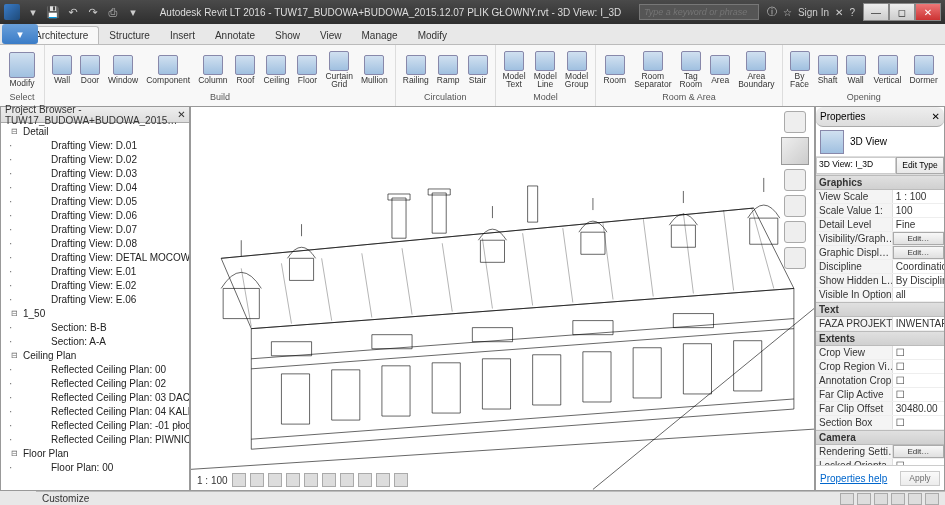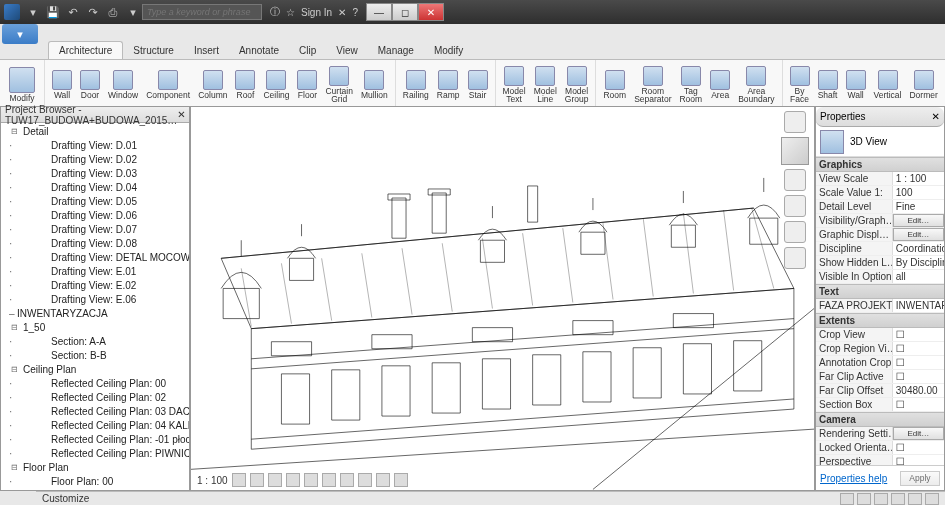--- a/index.html
+++ b/index.html
@@ -11,21 +11,21 @@
 .titlebar .qat { display:flex; gap:2px; align-items:center; }
 .titlebar .qat .ic { width:18px; height:18px; display:flex; align-items:center; justify-content:center; color:#ccc; font-size:11px; }
 .titlebar .title { flex:1; text-align:center; font-size:10px; color:#ddd; overflow:hidden; white-space:nowrap; }
 .titlebar .search { width:120px; height:16px; background:#555; border:1px solid #777; color:#aaa; padding:0 4px; font-style:italic; font-size:9px; }
 .titlebar .right { display:flex; gap:6px; align-items:center; color:#ccc; margin-left:8px; }
 .titlebar .winbtns { display:flex; margin-left:8px; }
 .titlebar .winbtns div { width:26px; height:18px; background:linear-gradient(#eee,#ccc); border:1px solid #888; display:flex; align-items:center; justify-content:center; font-size:10px; color:#333; }
 .titlebar .winbtns .close { background:linear-gradient(#e77,#c33); color:#fff; }
 
 
-.tabs { height:36px; background:#e8e8e8; display:flex; align-items:flex-end; padding-left:48px; border-bottom:1px solid #bbb; }
+.tabs { height:21px; background:#e8e8e8; display:flex; align-items:flex-end; padding-left:24px; border-bottom:1px solid #bbb; }
 .tabs .tab { padding:3px 10px; font-size:10px; color:#333; cursor:pointer; }
 .tabs .tab.active { background:#f8f8f8; border:1px solid #bbb; border-bottom:none; border-radius:3px 3px 0 0; }
 .filebtn { position:absolute; left:2px; top:24px; width:36px; height:20px; background:linear-gradient(#6aa0da,#3a7cc7); color:#fff; display:flex; align-items:center; justify-content:center; border-radius:3px; font-size:11px; }
 
 
 .ribbon { height:62px; background:#f8f8f8; border-bottom:1px solid #bbb; display:flex; }
 .rgroup { border-right:1px solid #ddd; display:flex; flex-direction:column; padding:2px 4px; }
 .rgroup .items { flex:1; display:flex; align-items:center; gap:2px; }
 .rgroup .glabel { text-align:center; font-size:9px; color:#555; height:12px; }
 .rbtn { display:flex; flex-direction:column; align-items:center; justify-content:center; padding:1px 3px; cursor:pointer; min-width:24px; }
@@ -92,20 +92,23 @@
 <div class="titlebar">
   <div class="logo"></div>
   <div class="qat">
     <div class="ic">▾</div>
     <div class="ic">💾</div>
     <div class="ic">↶</div>
     <div class="ic">↷</div>
     <div class="ic">⎙</div>
     <div class="ic">▾</div>
   </div>
+  <div class="title">
+    <span>Autodesk Revit LT 2016 -</span> <span>TUW17_BUDOWA+BUDOWA_2015.12.07 PLIK GŁÓWNY.rvt - 3D View: I_3D</span>
+  </div>
   <input class="search" placeholder="Type a keyword or phrase" style="">
   <div class="right">
     <span>ⓘ</span>
     <span>☆</span>
     <span>Sign In</span>
     <span>✕</span>
     <span>?</span>
   </div>
   <div class="winbtns">
     <div>—</div>
@@ -114,21 +117,21 @@
   </div>
 </div>
 
 <div class="filebtn">▾</div>
 
 <div class="tabs" id="tabs">
     <div class="tab active">Architecture</div>
     <div class="tab">Structure</div>
     <div class="tab">Insert</div>
     <div class="tab">Annotate</div>
-    <div class="tab">Clip</div>
+    <div class="tab">Show</div>
     <div class="tab">View</div>
     <div class="tab">Manage</div>
     <div class="tab">Modify</div>
   </div>
 
 <div class="ribbon" id="ribbon">
     <div class="rgroup">
       <div class="items">
         <div class="rbtn large">
           <div class="ric"></div>
@@ -282,24 +285,23 @@
         <div class="tnode l3 leaf">Drafting View: D.03</div>
         <div class="tnode l3 leaf">Drafting View: D.04</div>
         <div class="tnode l3 leaf">Drafting View: D.05</div>
         <div class="tnode l3 leaf">Drafting View: D.06</div>
         <div class="tnode l3 leaf">Drafting View: D.07</div>
         <div class="tnode l3 leaf">Drafting View: D.08</div>
         <div class="tnode l3 leaf">Drafting View: DETAL MOCOWANIA B</div>
         <div class="tnode l3 leaf">Drafting View: E.01</div>
         <div class="tnode l3 leaf">Drafting View: E.02</div>
         <div class="tnode l3 leaf">Drafting View: E.06</div>
-        <div class="tnode l0">INWENTARYZACJA</div>
         <div class="tnode l1">1_50</div>
+        <div class="tnode l3 leaf">Section: B-B</div>
         <div class="tnode l3 leaf">Section: A-A</div>
-        <div class="tnode l3 leaf">Section: B-B</div>
         <div class="tnode l1">Ceiling Plan</div>
         <div class="tnode l3 leaf">Reflected Ceiling Plan: 00</div>
         <div class="tnode l3 leaf">Reflected Ceiling Plan: 02</div>
         <div class="tnode l3 leaf">Reflected Ceiling Plan: 03 DACH</div>
         <div class="tnode l3 leaf">Reflected Ceiling Plan: 04 KALENICA p</div>
         <div class="tnode l3 leaf">Reflected Ceiling Plan: -01 płock</div>
         <div class="tnode l3 leaf">Reflected Ceiling Plan: PIWNICA</div>
         <div class="tnode l1">Floor Plan</div>
         <div class="tnode l3 leaf">Floor Plan: 00</div>
       </div>
@@ -429,20 +431,24 @@
 
   <div class="props">
     <div class="phead">
       <span>Properties</span>
         <span>✕</span>
     </div>
     <div class="ptype">
       <div class="tic"></div>
       <span>3D View</span>
     </div>
+    <div class="selector">
+      <div class="sel">3D View: I_3D</div>
+      <div class="et">Edit Type</div>
+    </div>
     <div class="pbody" id="pbody">
         <div class="pgroup">Graphics</div>
         <div class="prow">
           <div class="pk">View Scale</div>
           <div class="pv">1 : 100</div>
         </div>
         <div class="prow">
           <div class="pk">Scale Value 1:</div>
           <div class="pv">100</div>
         </div>

